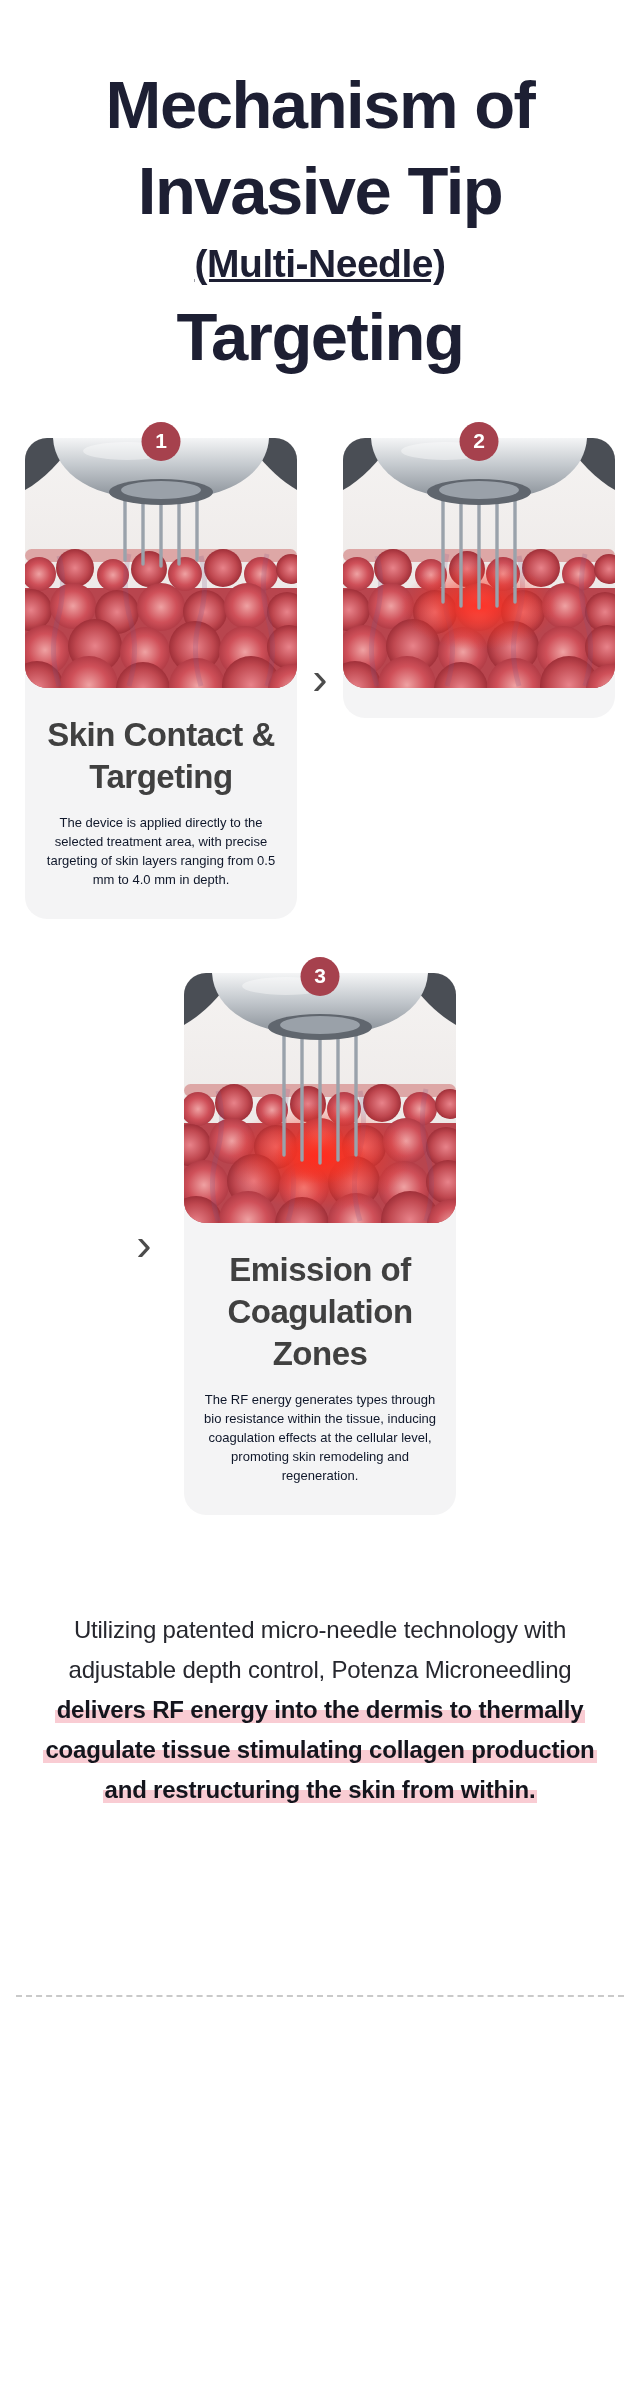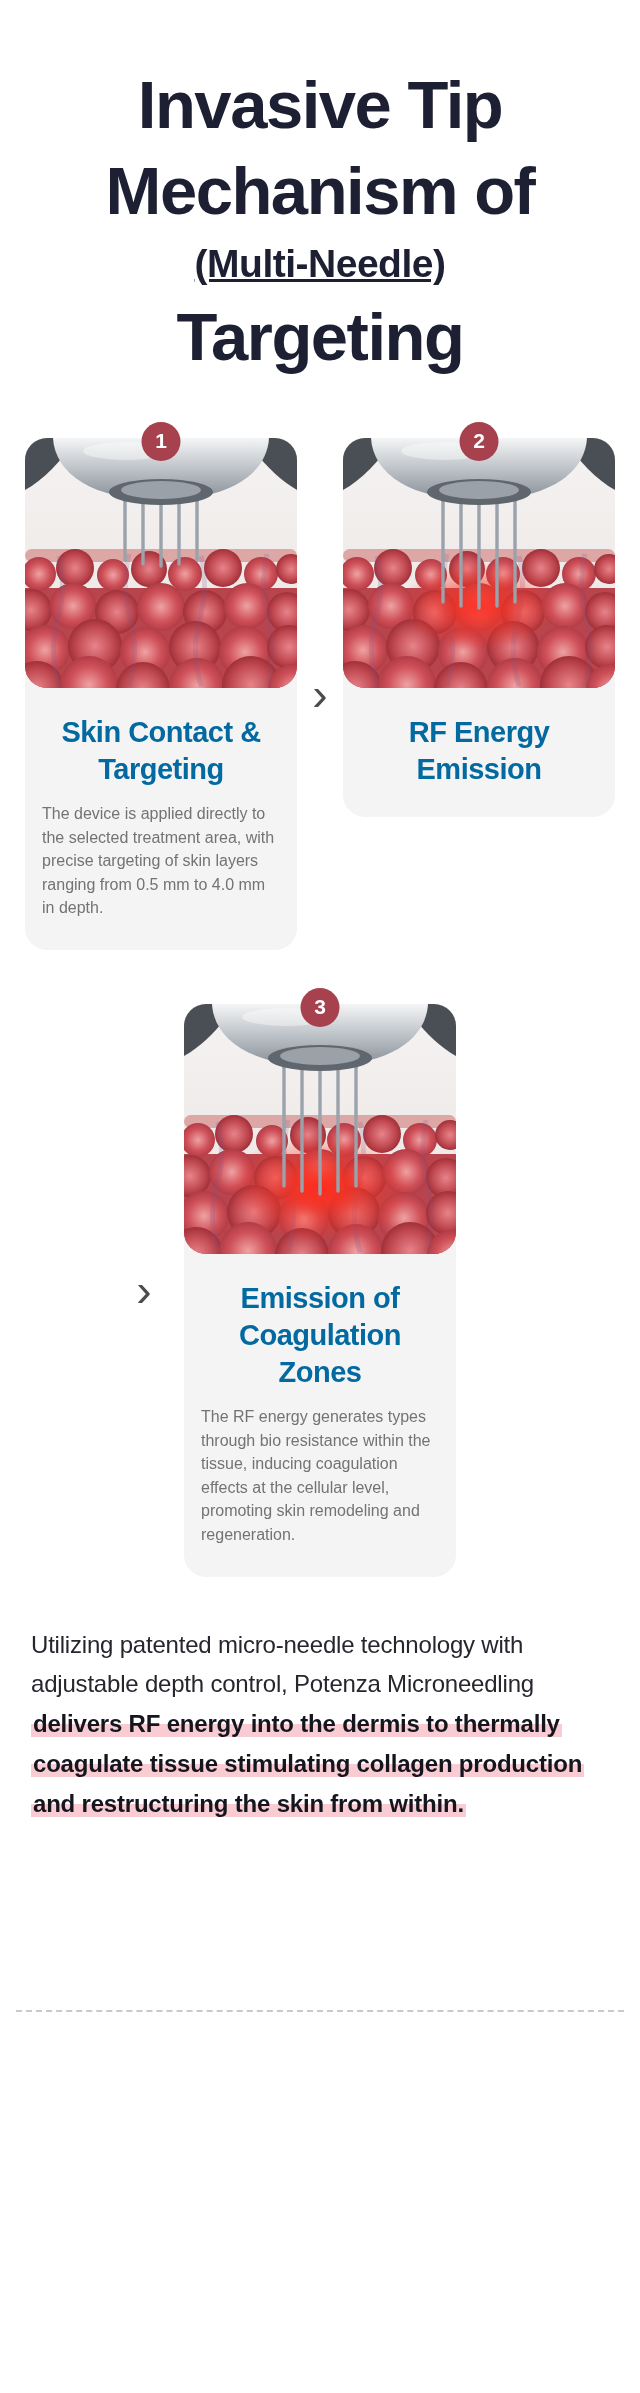--- a/index.html
+++ b/index.html
@@ -14,43 +14,43 @@
   
   .row1{ margin-top:58px; display:flex; justify-content:center; align-items:flex-start;}
   .row2{ margin-top:54px; position:relative;}
   .card{ width:272px; background:#f4f4f5; border-radius:22px; position:relative; padding-bottom:30px;}
   .row2 .card{ margin:0 auto;}
   .card-img{ height:250px; border-radius:22px; overflow:hidden; position:relative; background:#efecea;}
   .card-img svg{ display:block; width:100%; height:100%;}
   .badge{ position:absolute; top:-16px; left:50%; transform:translateX(-50%); width:39px; height:39px;
           border-radius:50%; background:#a6414d; color:#ffffff; font-weight:700; font-size:21px;
           display:flex; align-items:center; justify-content:center; z-index:2;}
-  .card-title{ margin:26px 14px 0; font-size:29px; line-height:1.27; color:#0369a1; text-align:center; font-weight:700; letter-spacing:-0.5px;}
-  .card-body{ margin:15px 17px 0; font-size:16px; line-height:1.47; color:#737373; }
+  .card-title{ margin:26px 14px 0; font-size:33px; line-height:1.27; color:#404040; text-align:center; font-weight:700; letter-spacing:-0.5px;}
+  .card-body{ margin:15px 17px 0; font-size:13px; line-height:1.47; color:#0f172a; text-align:center;}
   .chev{ font-size:46px; color:#4c4c4c; width:34px; text-align:center; line-height:1;}
   .row1 .chev{ align-self:center; margin:0 6px;}
   .row2 .chev{ position:absolute; top:50%; left:50%; margin-left:-176px; transform:translate(-50%,-50%);}
 
   
-  .outro{ margin:48px auto 0; width:578px; font-size:24px; line-height:1.66; text-align:left; color:#26272e; letter-spacing:-0.2px;}
+  .outro{ margin:95px auto 0; width:578px; font-size:24px; line-height:1.66; text-align:center; color:#26272e; letter-spacing:-0.2px;}
   .hl{ font-weight:700; color:#14151d;
        background:linear-gradient(to top,#f9ccd3 13px,rgba(255,255,255,0) 13px);
        -webkit-box-decoration-break:clone; box-decoration-break:clone; padding:0 2px;}
 
   
   .divider{ margin:186px 16px 0; border-top:2px dashed #c9c9c9; height:0;}
 </style>
 </head>
 <body>
 
 <div class="page">
 
   <div class="title">
+    <div class="t-big">Mechanism of</div>
     <div class="t-big">Invasive Tip</div>
-    <div class="t-big">Mechanism of</div>
     <div class="t-small">(Multi-Needle)</div>
     <div class="t-big">Targeting</div>
   </div>
 
   <div class="row1">
 
     <article class="card">
       <div class="badge">1</div>
       <div class="card-img">
         <svg viewBox="0 0 272 250" preserveAspectRatio="xMidYMid slice">
@@ -211,21 +211,20 @@
               <line x1="172" y1="50" x2="172" y2="164"></line>
           </g>
           <path d="M0,0 H52 C36,24 18,42 0,52 Z" fill="#4a4e55"></path>
           <path d="M272,0 H220 C236,24 254,42 272,52 Z" fill="#4a4e55"></path>
           <path d="M28,0 H244 C242,36 204,62 136,62 C68,62 30,36 28,0 Z" fill="url(#mt-2)"></path>
           <ellipse cx="136" cy="54" rx="52" ry="13" fill="#60666e"></ellipse>
           <ellipse cx="136" cy="52" rx="40" ry="9" fill="#9aa1a9"></ellipse>
           <ellipse cx="102" cy="13" rx="44" ry="9" fill="#ffffff" opacity="0.4"></ellipse>
         </svg>
       </div>
-      <h3 class="card-title">RF Energy Emission</h3>
     </article>
   </div>
 
   <div class="row2">
     <div class="chev">›</div>
 
     <article class="card">
       <div class="badge">3</div>
       <div class="card-img">
         <svg viewBox="0 0 272 250" preserveAspectRatio="xMidYMid slice">

